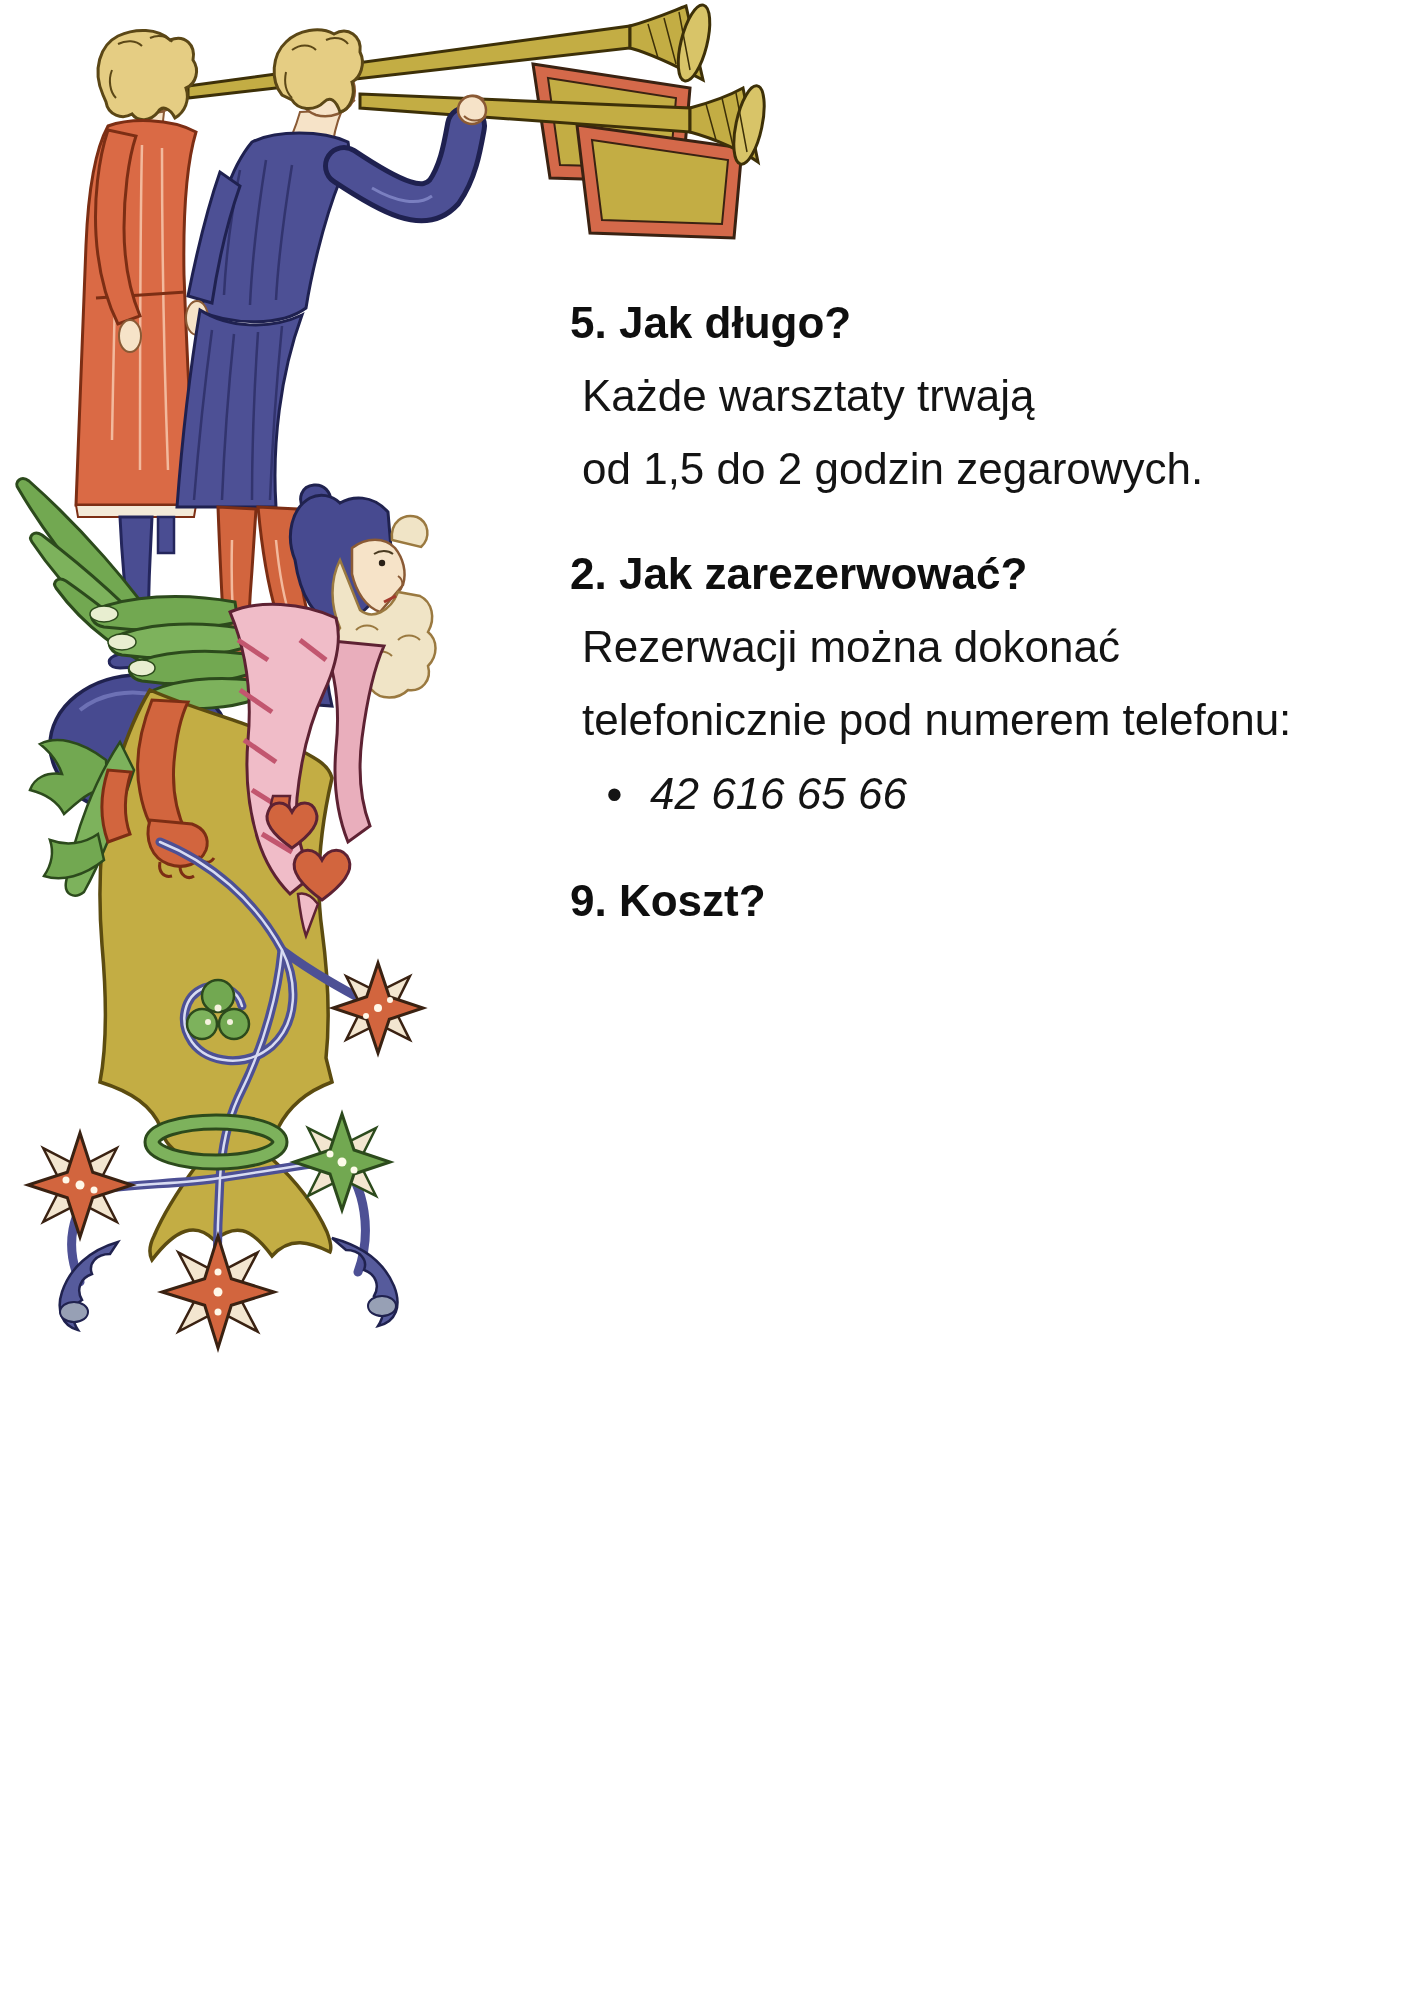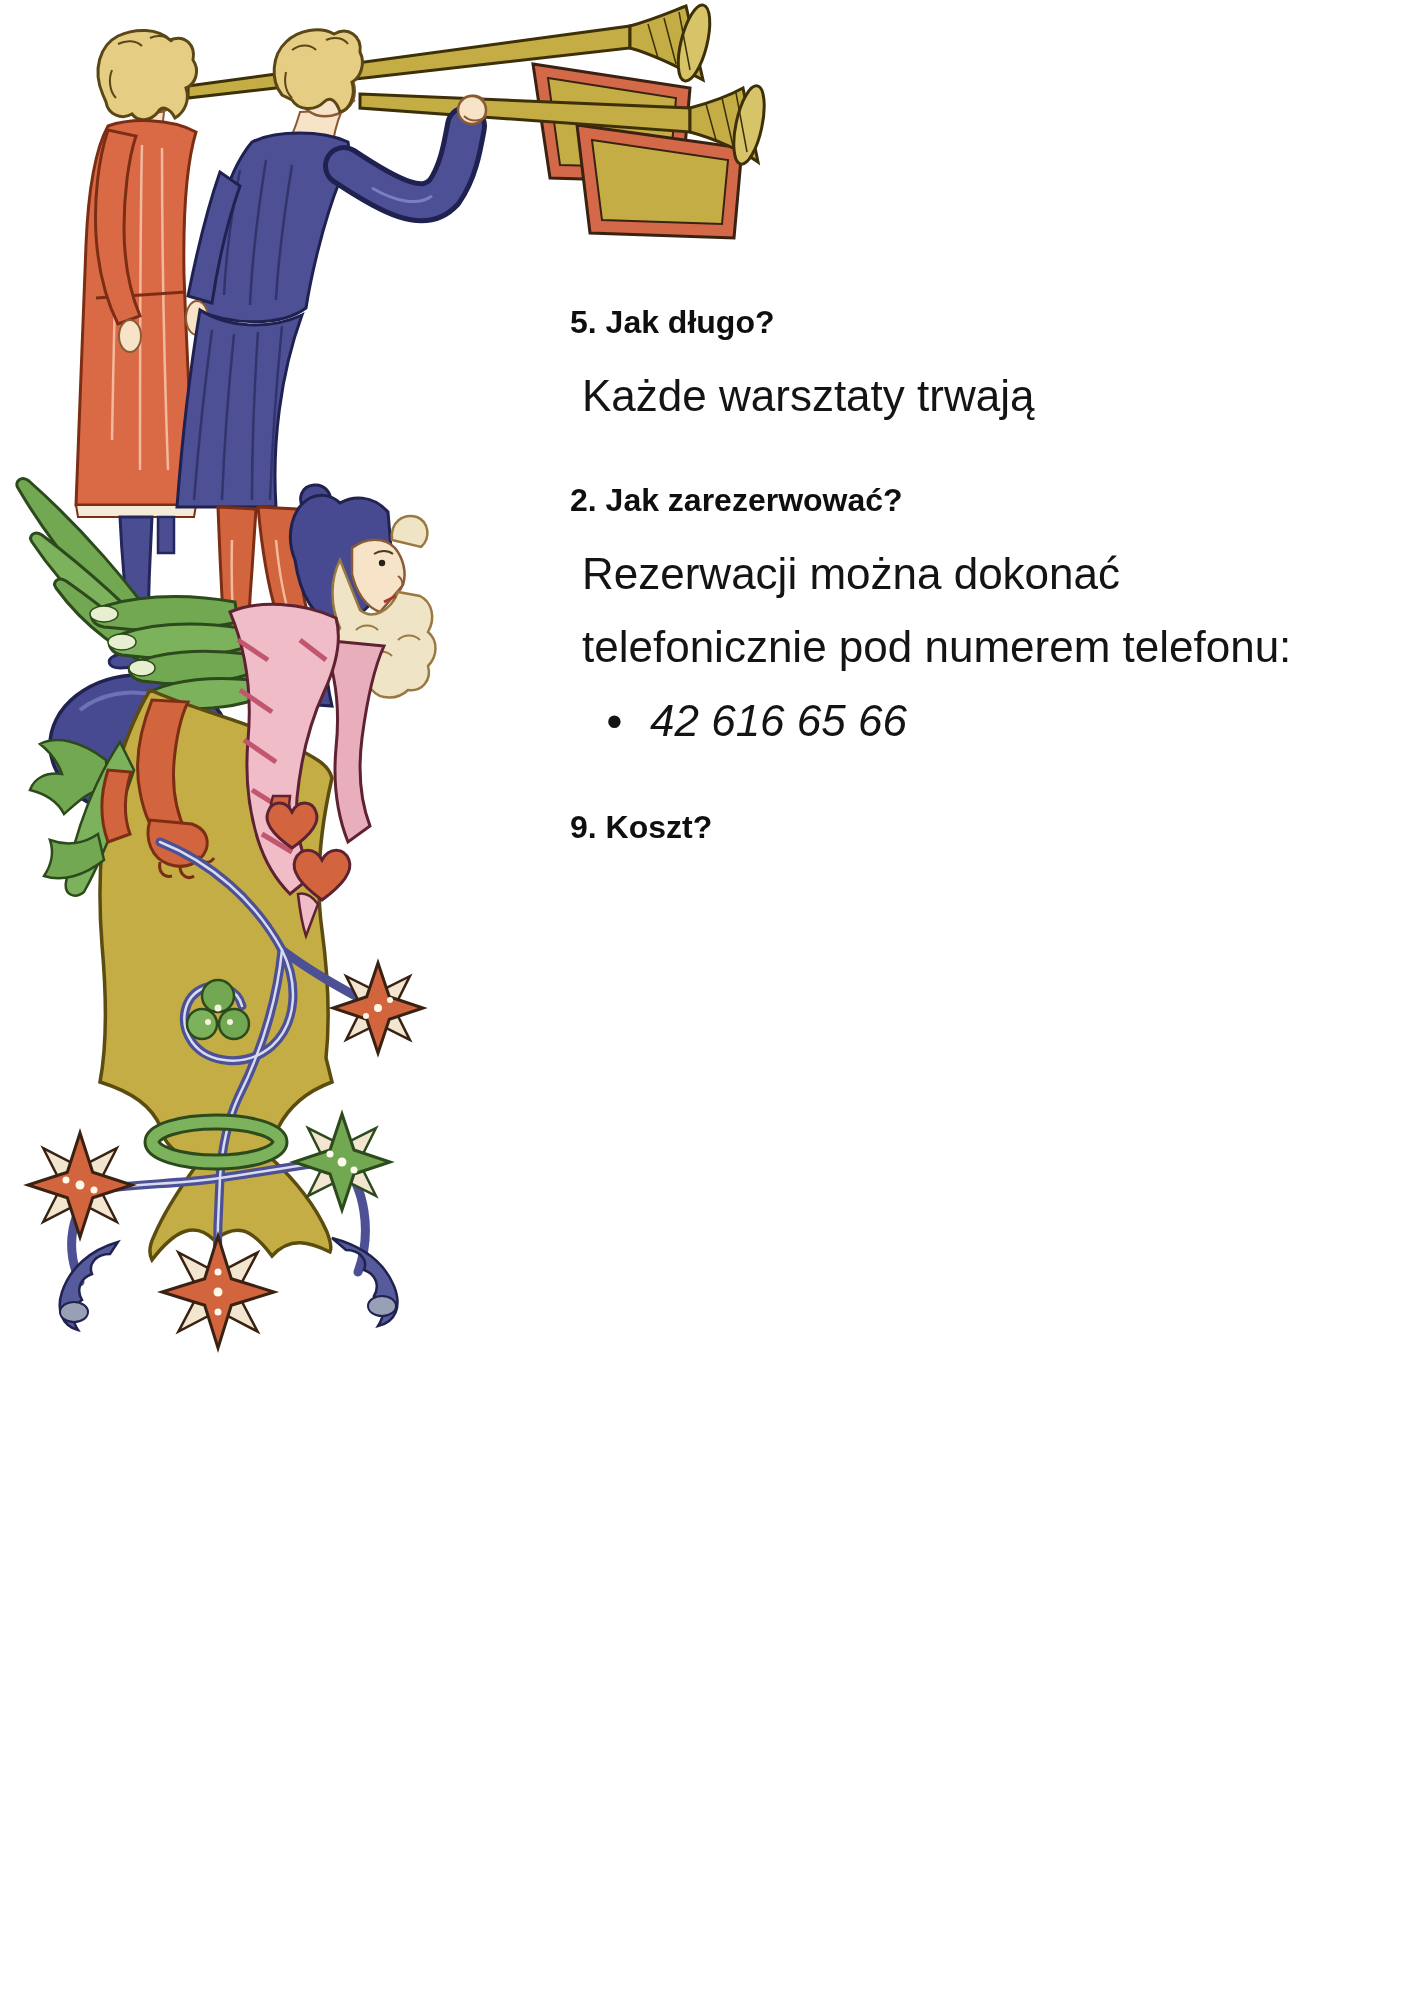--- a/index.html
+++ b/index.html
@@ -8,21 +8,21 @@
     font-family:"Liberation Sans", sans-serif;overflow:hidden;
   }
   .page{position:absolute;inset:0;background:#fff;}
   .illustration{position:absolute;left:0;top:0;width:770px;height:1400px;}
   .text-col{
     position:absolute;left:570px;top:292px;width:810px;
     color:#141414;font-size:44px;line-height:61px;
   }
   .text-col section{margin:0 0 44px 0;}
   .text-col h2{
-    font-size:32px;line-height:61px;font-weight:bold;margin:0;color:#0f0f0f;
+    font-size:44px;line-height:61px;font-weight:bold;margin:0;color:#0f0f0f;
   }
   .text-col p{margin:12px;}
   .text-col ul{list-style:none;margin:0;padding:0;font-style:italic;}
   .text-col li{position:relative;padding-left:80px;line-height:64px;}
   .text-col li::before{
     content:"\2022";position:absolute;left:36px;top:0;
     font-size:46px;line-height:64px;color:#141414;
   }
 </style>
 </head>
@@ -226,20 +226,21 @@
       <path d="M322,860 C329,847 344,847 349,860 C353,871 344,884 322,900 C300,884 291,871 295,860 C300,847 315,847 322,860 Z" fill="#d2653e" stroke="#5e2233" stroke-width="3"></path>
       <path d="M298,894 C300,912 302,924 306,936 L318,904 C312,896 305,892 298,894 Z" fill="#f0bcc8" stroke="#5e2233" stroke-width="2.5"></path>
     </g>
   </svg>
 
   <div class="text-col">
 
     <section>
       <h2>5. Jak długo?</h2>
       <p>Każde warsztaty trwają</p>
+      <p>od 1,5 do 2 godzin zegarowych.</p>
     </section>
 
     <section>
       <h2>2. Jak zarezerwować?</h2>
       <p>Rezerwacji można dokonać</p>
       <p>telefonicznie pod numerem telefonu:</p>
       <ul>
         <li>42 616 65 66</li>
       </ul>
     </section>

